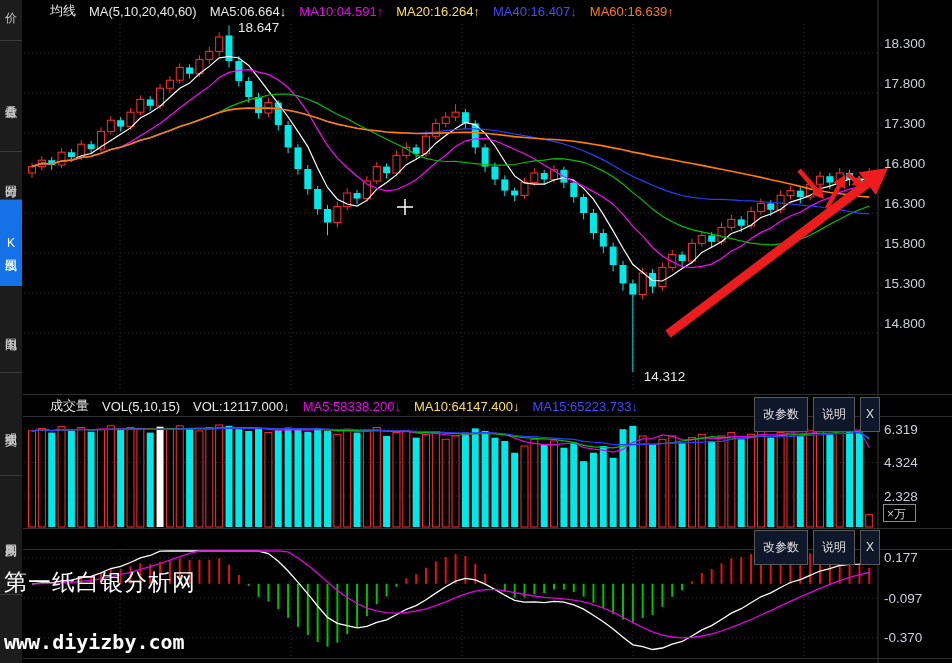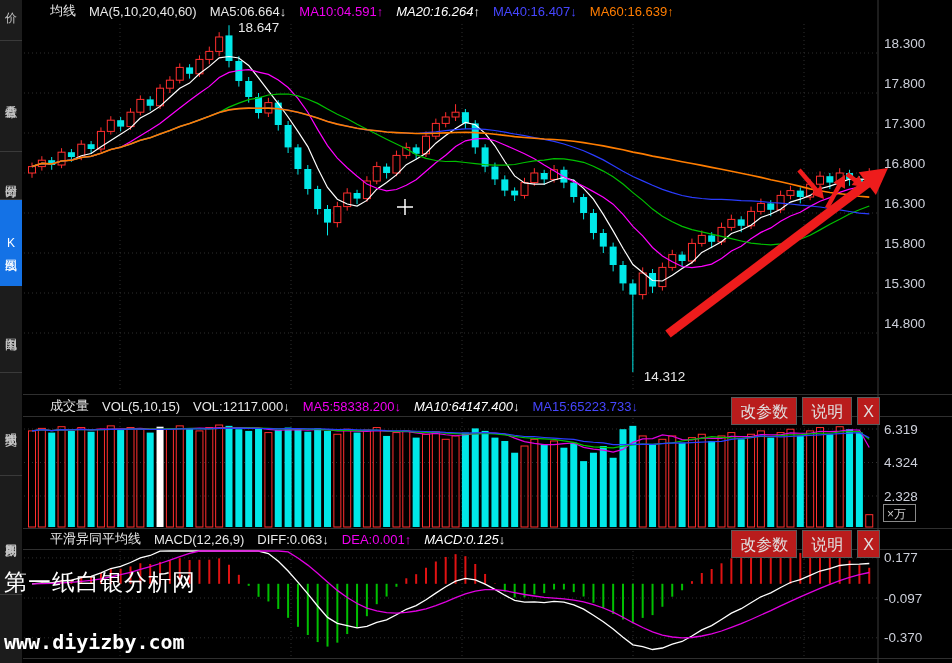--- a/index.html
+++ b/index.html
@@ -15,27 +15,27 @@
   .si1{height:110px;} .si2{height:47px;} .si3{height:86px;} .si4{height:86px;}
   .si5{height:102px;} .si6{height:118px;}
   .side-item.selected{background:#1472e6;color:#fff;border-bottom:none;}
   .side-fill{flex:1;border-bottom:none;}
   
   .hdr{position:absolute;left:30px;height:20px;display:flex;align-items:center;gap:13px;
        font-size:13px;white-space:nowrap;z-index:4;margin-left:20px;}
   .hdr-main{top:1px;}
   .hdr-vol{top:396px;}
   .hdr-macd{top:529px;}
-  .c-w{color:#e8e8e8;} .c-m{color:#f000f0;} .c-g{color:#ffffff;font-style:italic;}
+  .c-w{color:#e8e8e8;} .c-m{color:#f000f0;} .c-g{color:#fde047;}
   .c-b{color:#4646ff;} .c-o{color:#ff7d00;}
   
   .btn-row{position:absolute;right:72px;display:flex;gap:5px;z-index:6;}
   .btn-row-vol{top:397px;} .btn-row-macd{top:530px;}
-  .pane-btn{background:#b91c1c;border:1px solid #5a5a5a;color:#e0e0e0;font-size:16px;
-            height:28px;line-height:15px;padding:0 8px;cursor:pointer;
+  .pane-btn{background:#0f172a;border:1px solid #5a5a5a;color:#e0e0e0;font-size:12px;
+            height:35px;line-height:15px;padding:0 8px;cursor:pointer;
             font-family:"Liberation Sans",sans-serif;}
   .pane-btn.close{padding:0 5px;}
   
   #chart-svg{position:absolute;left:0;top:0;z-index:1;}
   
   .watermark{position:absolute;left:4px;z-index:10;color:#ffffff;pointer-events:none;}
   .wm1{top:567px;font-size:23px;font-family:"DejaVu Serif",serif;letter-spacing:1px;}
   .wm2{top:630px;left:4px;font-size:20px;font-weight:bold;
        font-family:"DejaVu Sans Mono",monospace;}
 </style>
@@ -492,27 +492,20 @@
     <span class="c-m">MA5:58338.200↓</span>
     <span class="c-g">MA10:64147.400↓</span>
     <span class="c-b">MA15:65223.733↓</span>
   </div>
   <div class="btn-row btn-row-vol">
     <button class="pane-btn">改参数</button>
     <button class="pane-btn">说明</button>
     <button class="pane-btn close">X</button>
   </div>
 
-  <div class="hdr hdr-macd">
-    <span class="c-w">平滑异同平均线</span>
-    <span class="c-w">MACD(12,26,9)</span>
-    <span class="c-w">DIFF:0.063↓</span>
-    <span class="c-m">DEA:0.001↑</span>
-    <span class="c-g">MACD:0.125↓</span>
-  </div>
   <div class="btn-row btn-row-macd">
     <button class="pane-btn">改参数</button>
     <button class="pane-btn">说明</button>
     <button class="pane-btn close">X</button>
   </div>
 
   <div class="watermark wm1">第一纸白银分析网</div>
   <div class="watermark wm2">www.diyizby.com</div>
 
 </div>

